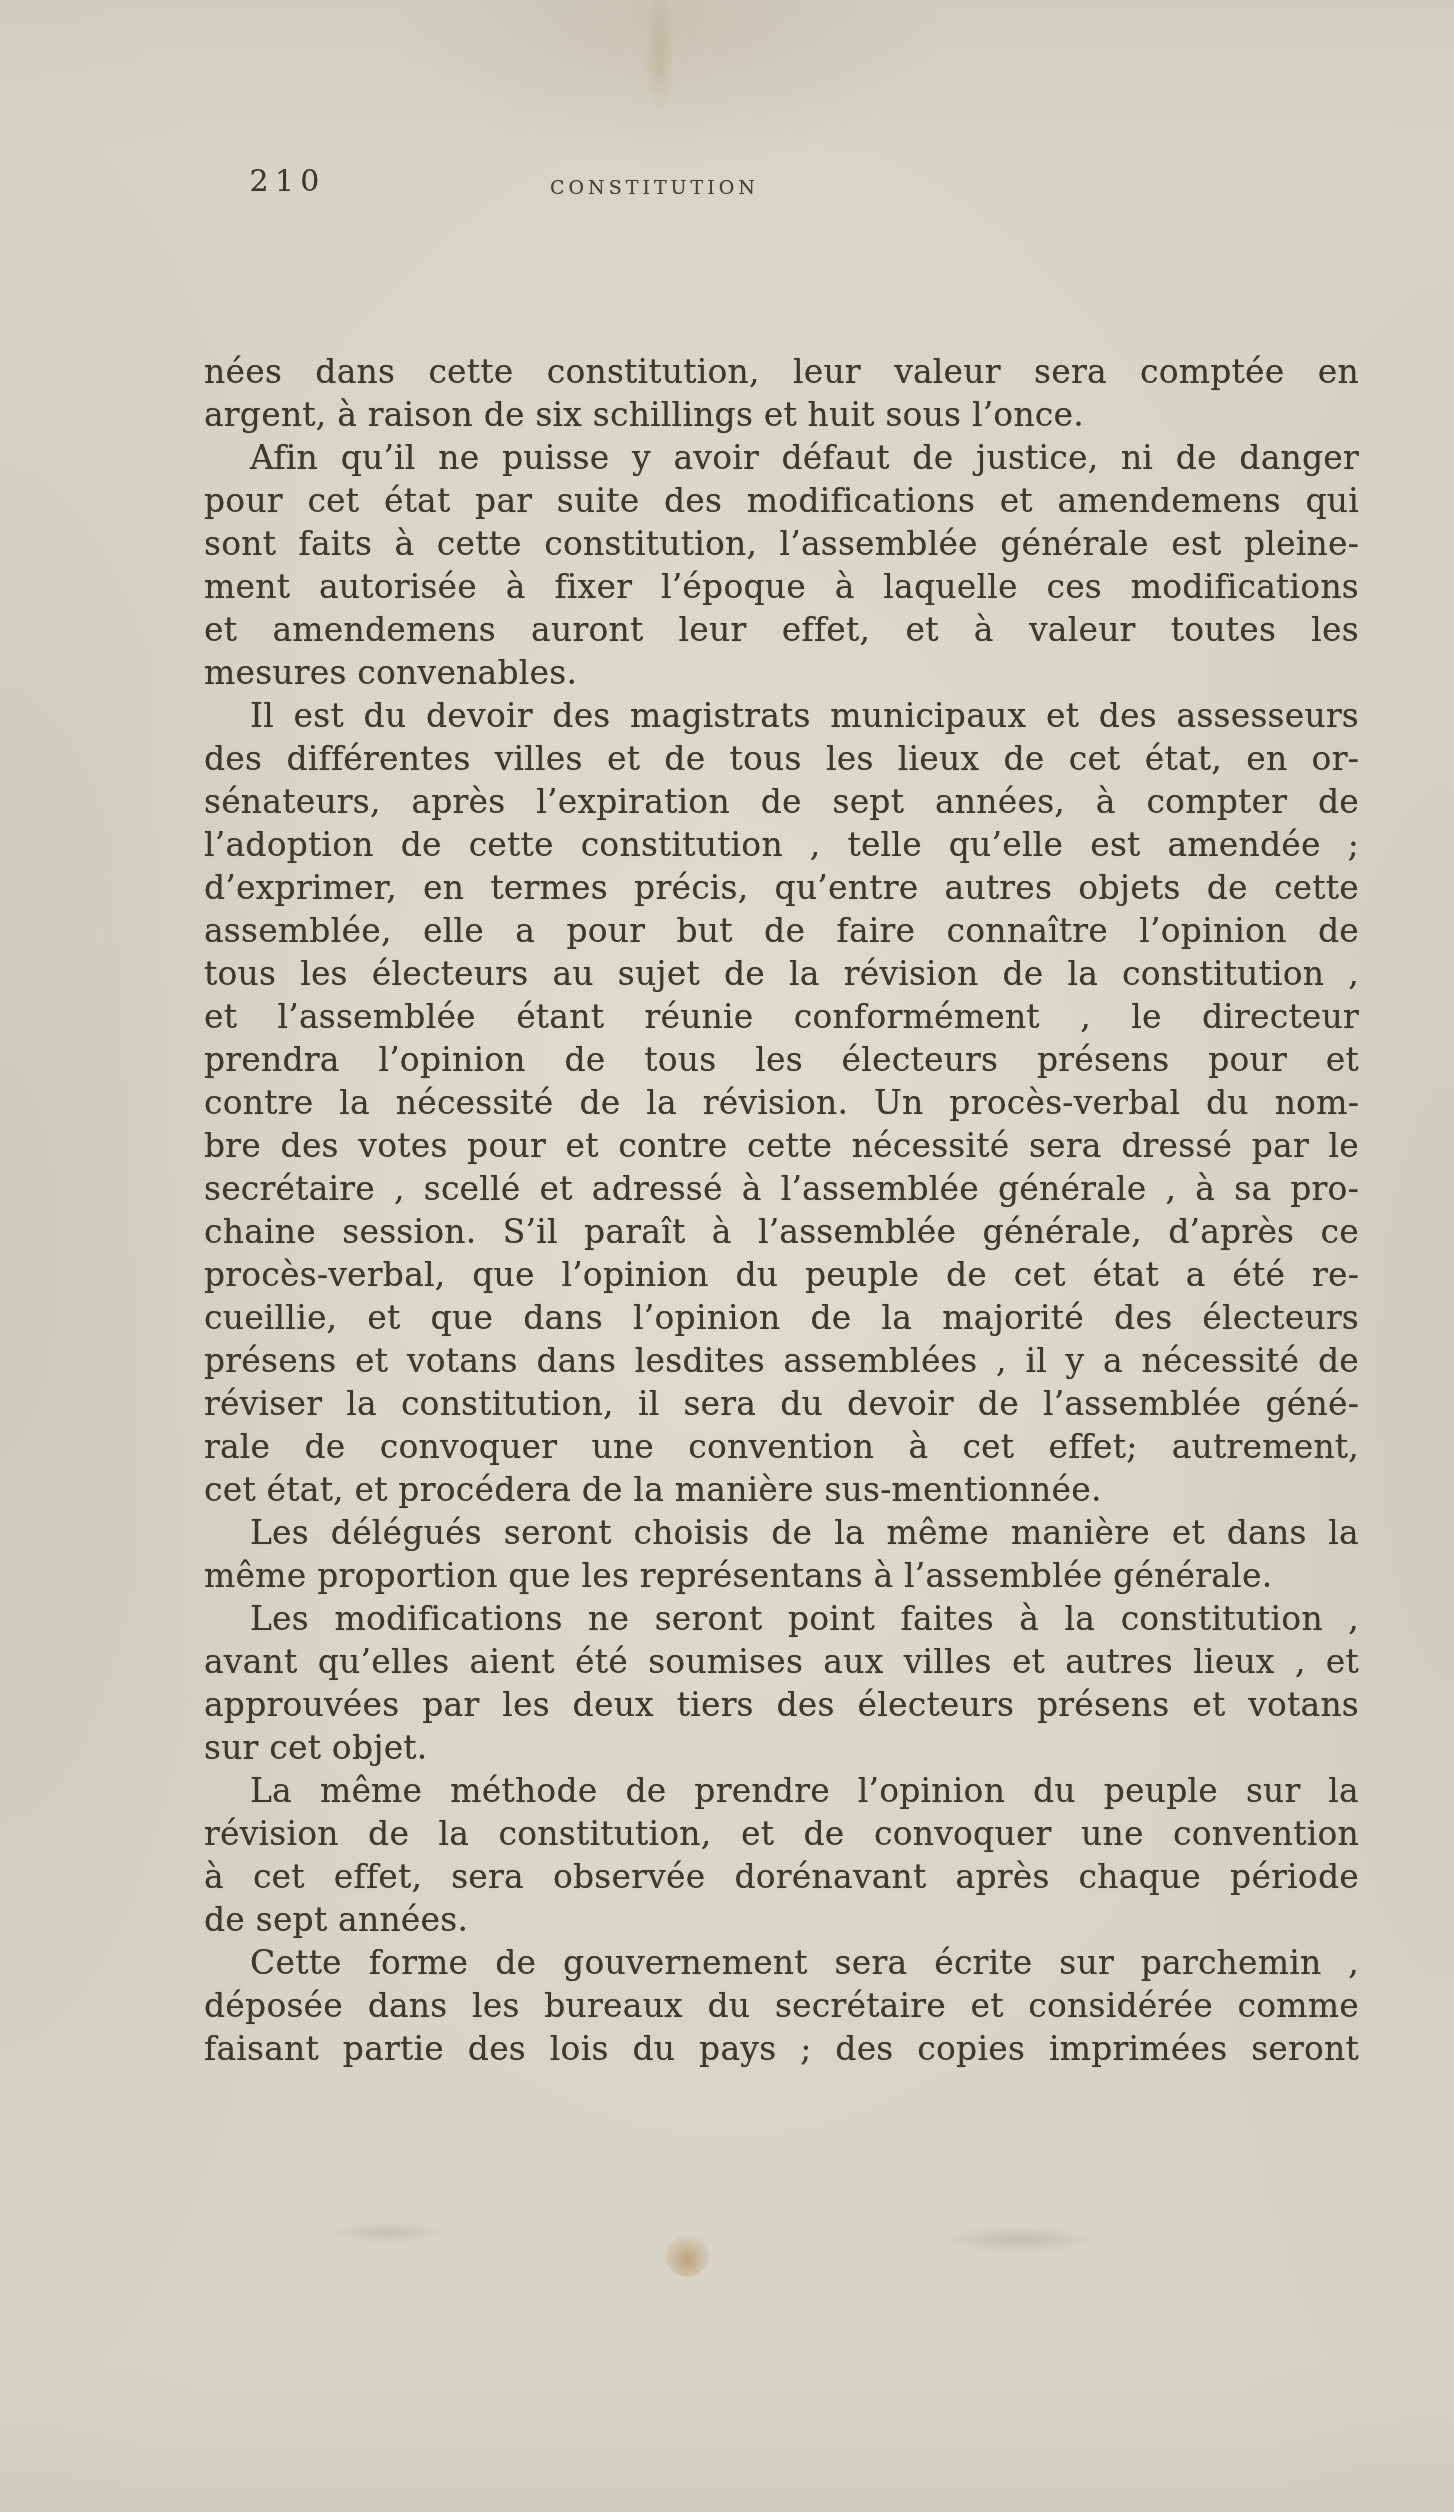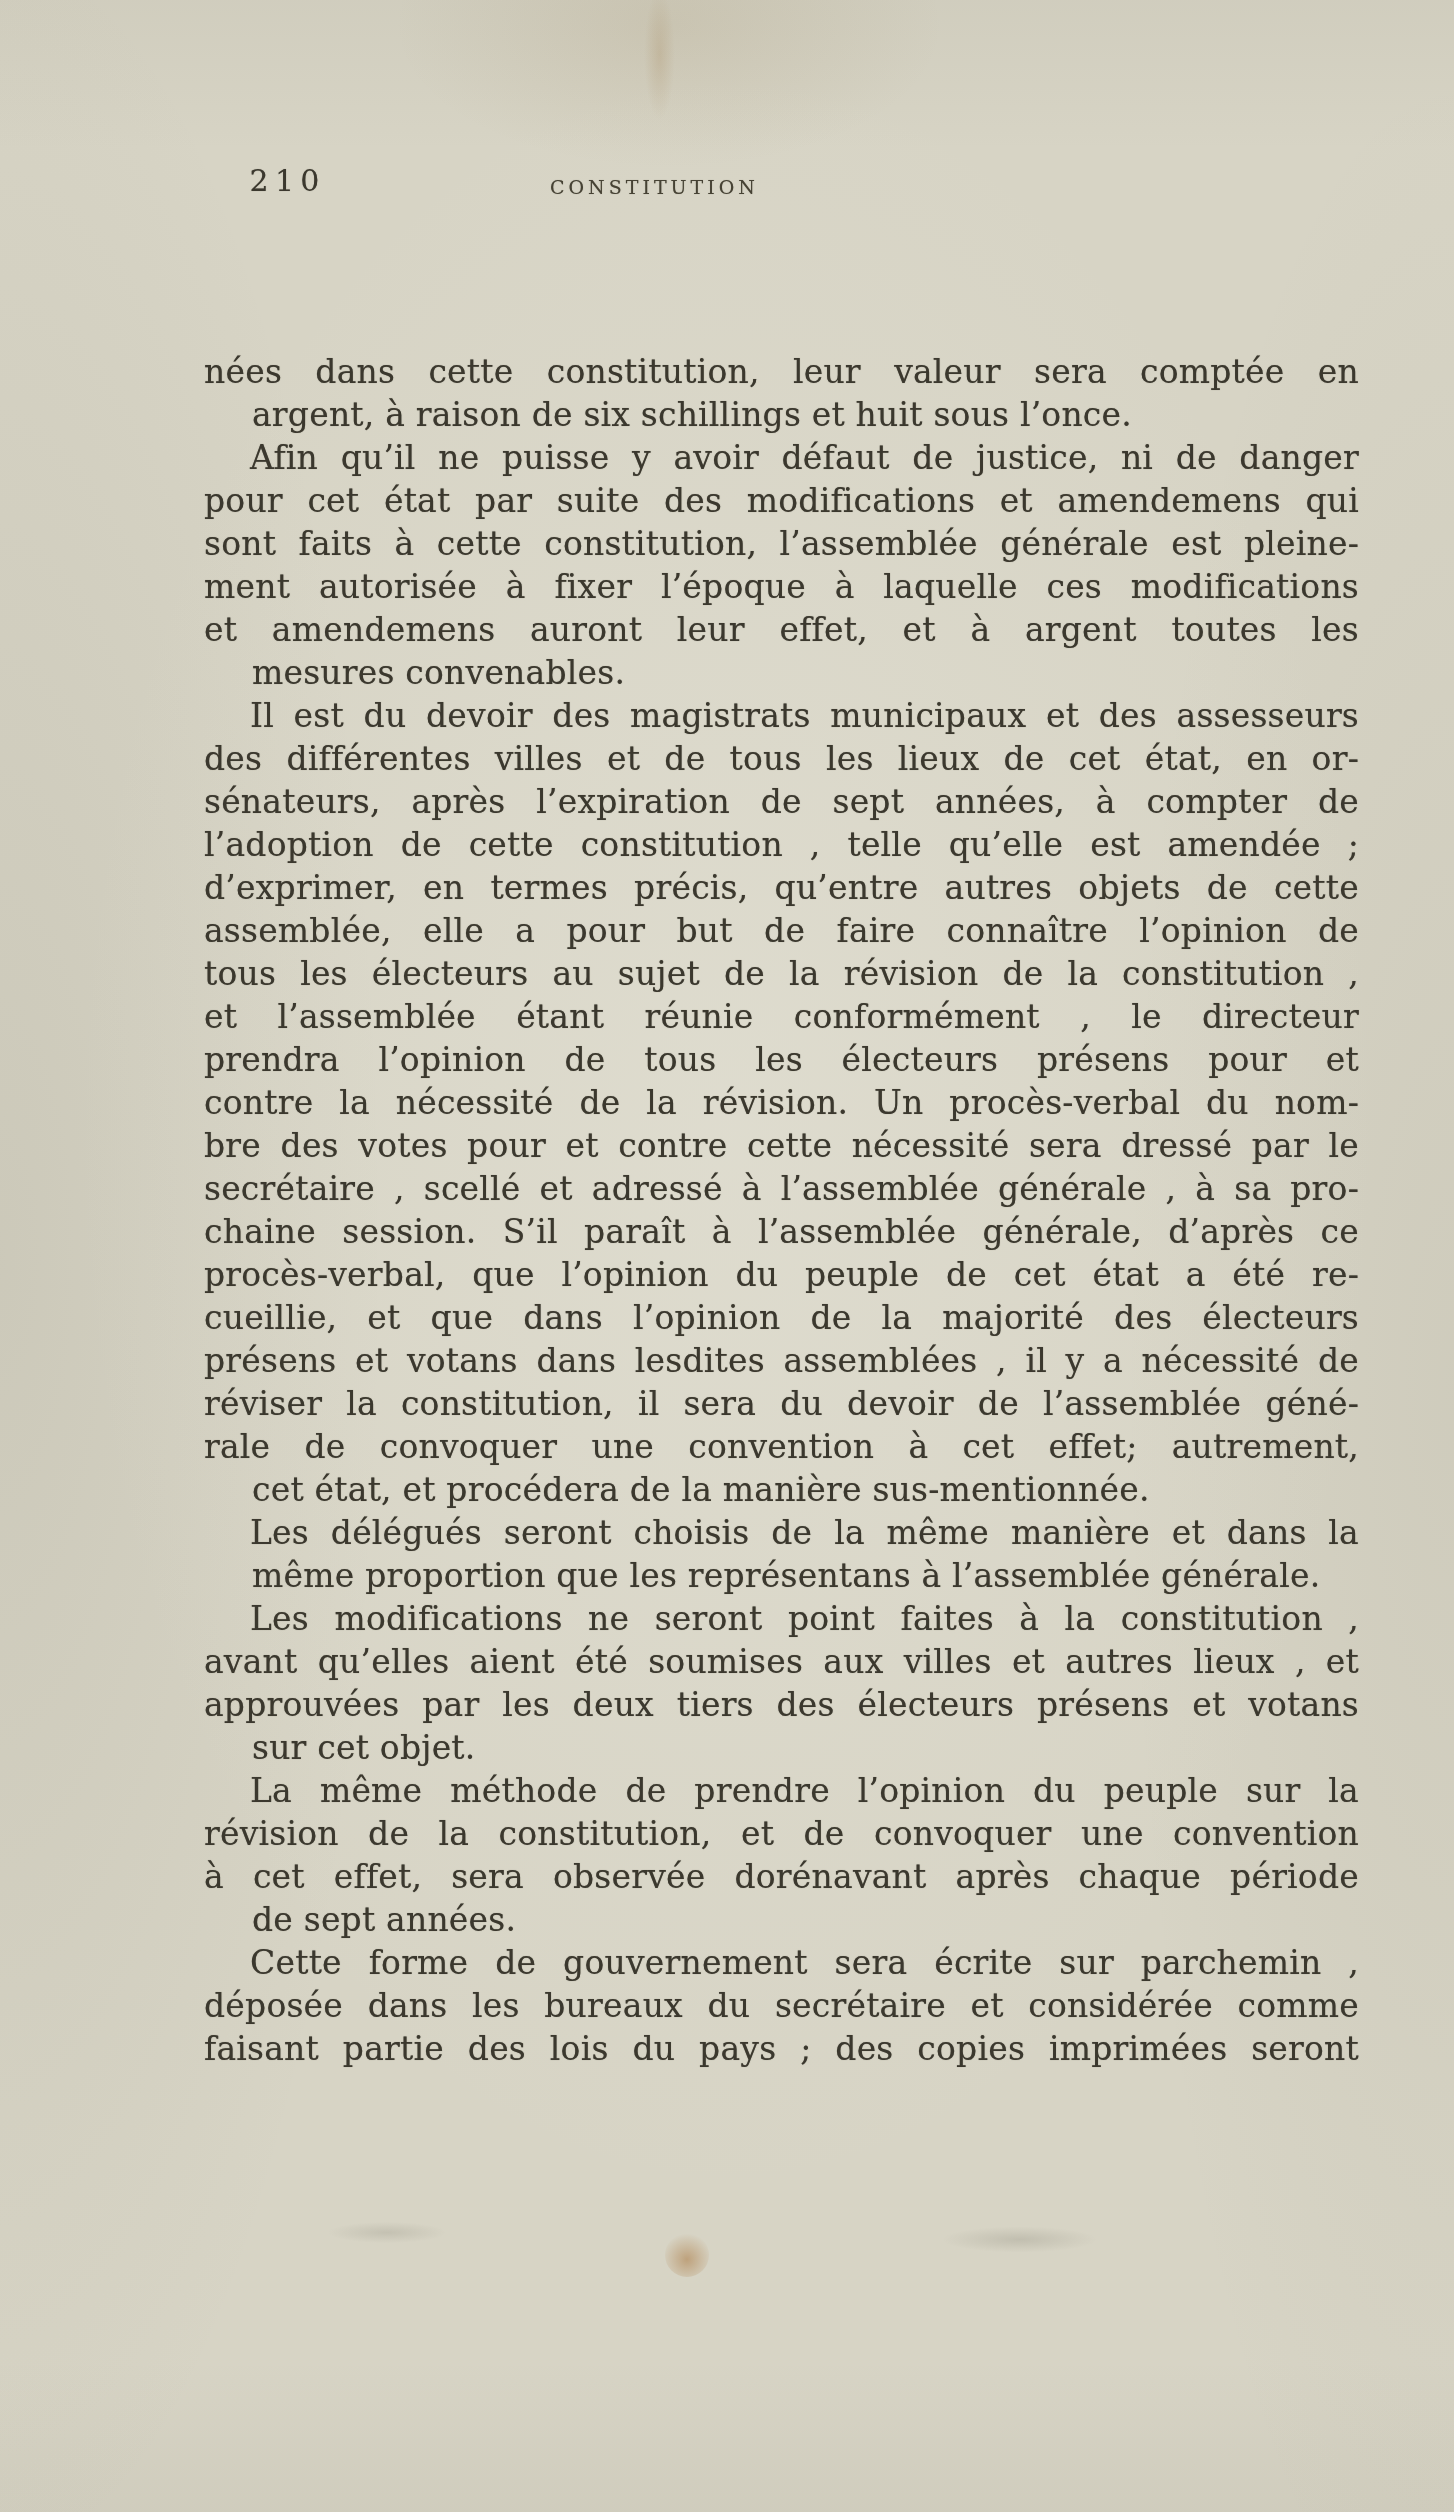--- a/index.html
+++ b/index.html
@@ -37,21 +37,21 @@
     text-shadow: 0 0 0.8px rgba(70,66,52,0.5);
   }
   .body {
     position: absolute; top: 350px; left: 204px; width: 1155px;
     font-size: 33px; line-height: 43px;
     letter-spacing: 0.2px;
     text-shadow: 0 0 0.8px rgba(59,56,46,0.55);
   }
   .line { text-align: justify; text-align-last: justify; white-space: normal; }
   .line.indent { padding-left: 46px; }
-  .line.end { text-align-last: left; margin-left: 48px; }
+  .line.end { text-align-last: left; }
   
   .stain { position: absolute; pointer-events: none; }
   .stain-top {
     left: 624px; top: 0; width: 71px; height: 182px;
     background: radial-gradient(ellipse 20.5px 87px at 50% 30%, rgba(150,110,55,0.18), transparent 75%);
   }
   .stain-dot {
     left: 665px; top: 2233px; width: 44px; height: 44px;
     background: radial-gradient(circle at 50% 60%, rgba(160,100,35,0.45), rgba(160,100,35,0.12) 55%, transparent 75%);
     border-radius: 50%;
@@ -79,21 +79,21 @@
     <span class="running">CONSTITUTION</span>
   </div>
 
   <div class="body">
     <div class="line">nées dans cette constitution, leur valeur sera comptée en</div>
     <div class="line end">argent, à raison de six schillings et huit sous l’once.</div>
     <div class="line indent">Afin qu’il ne puisse y avoir défaut de justice, ni de danger</div>
     <div class="line">pour cet état par suite des modifications et amendemens qui</div>
     <div class="line">sont faits à cette constitution, l’assemblée générale est pleine-</div>
     <div class="line">ment autorisée à fixer l’époque à laquelle ces modifications</div>
-    <div class="line">et amendemens auront leur effet, et à argent toutes les</div>
+    <div class="line">et amendemens auront leur effet, et à valeur toutes les</div>
     <div class="line end">mesures convenables.</div>
     <div class="line indent">Il est du devoir des magistrats municipaux et des assesseurs</div>
     <div class="line">des différentes villes et de tous les lieux de cet état, en or-</div>
     <div class="line">sénateurs, après l’expiration de sept années, à compter de</div>
     <div class="line">l’adoption de cette constitution , telle qu’elle est amendée ;</div>
     <div class="line">d’exprimer, en termes précis, qu’entre autres objets de cette</div>
     <div class="line">assemblée, elle a pour but de faire connaître l’opinion de</div>
     <div class="line">tous les électeurs au sujet de la révision de la constitution ,</div>
     <div class="line">et l’assemblée étant réunie conformément , le directeur</div>
     <div class="line">prendra l’opinion de tous les électeurs présens pour et</div>

